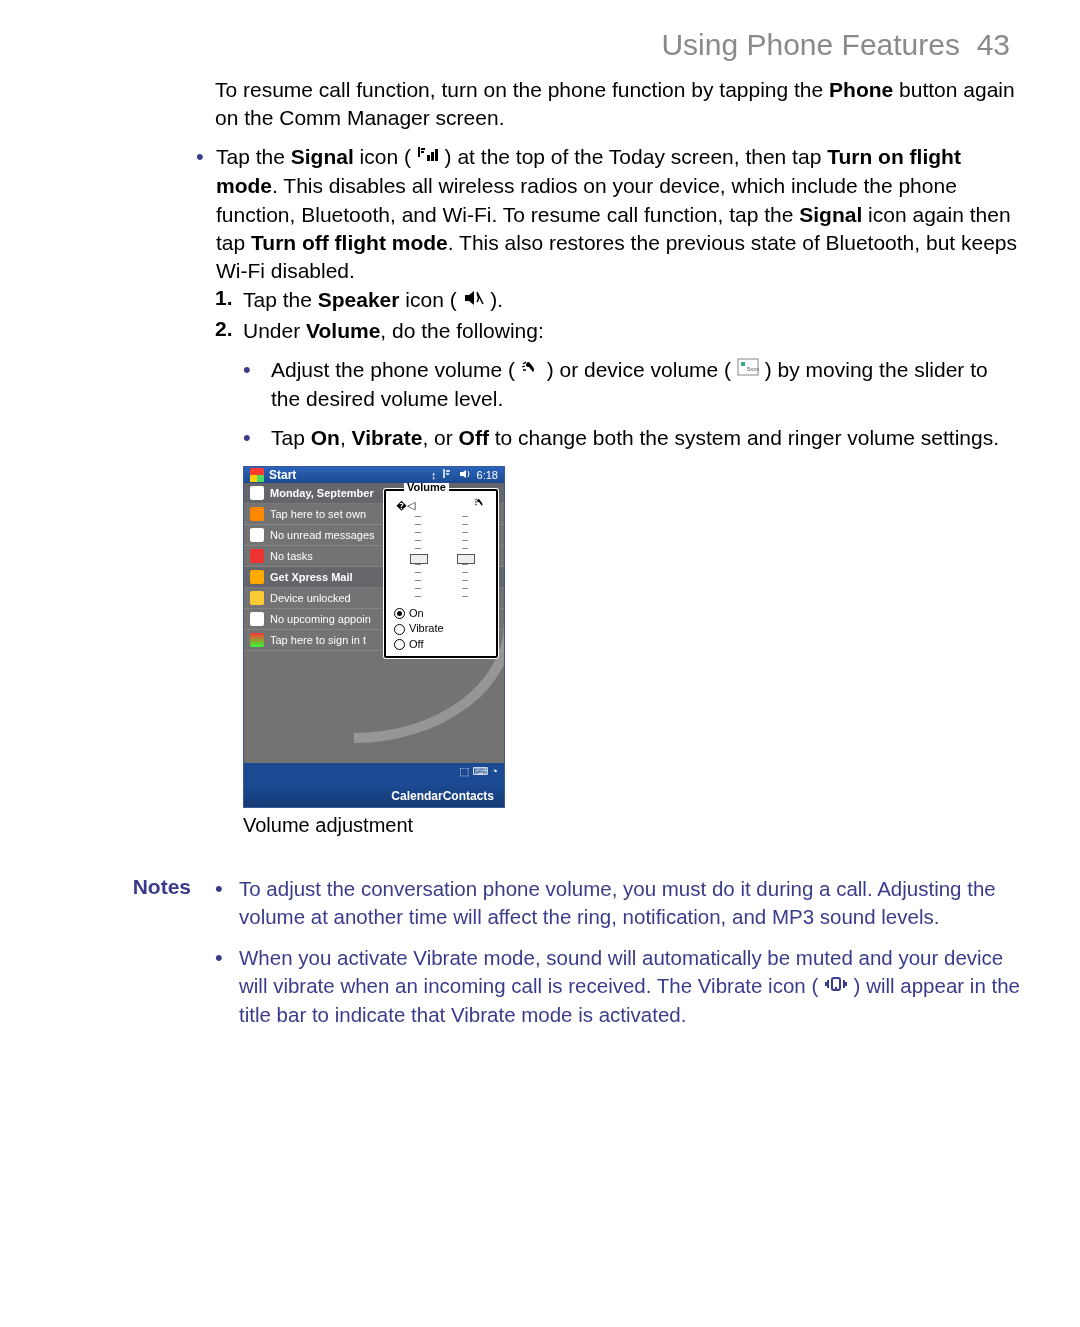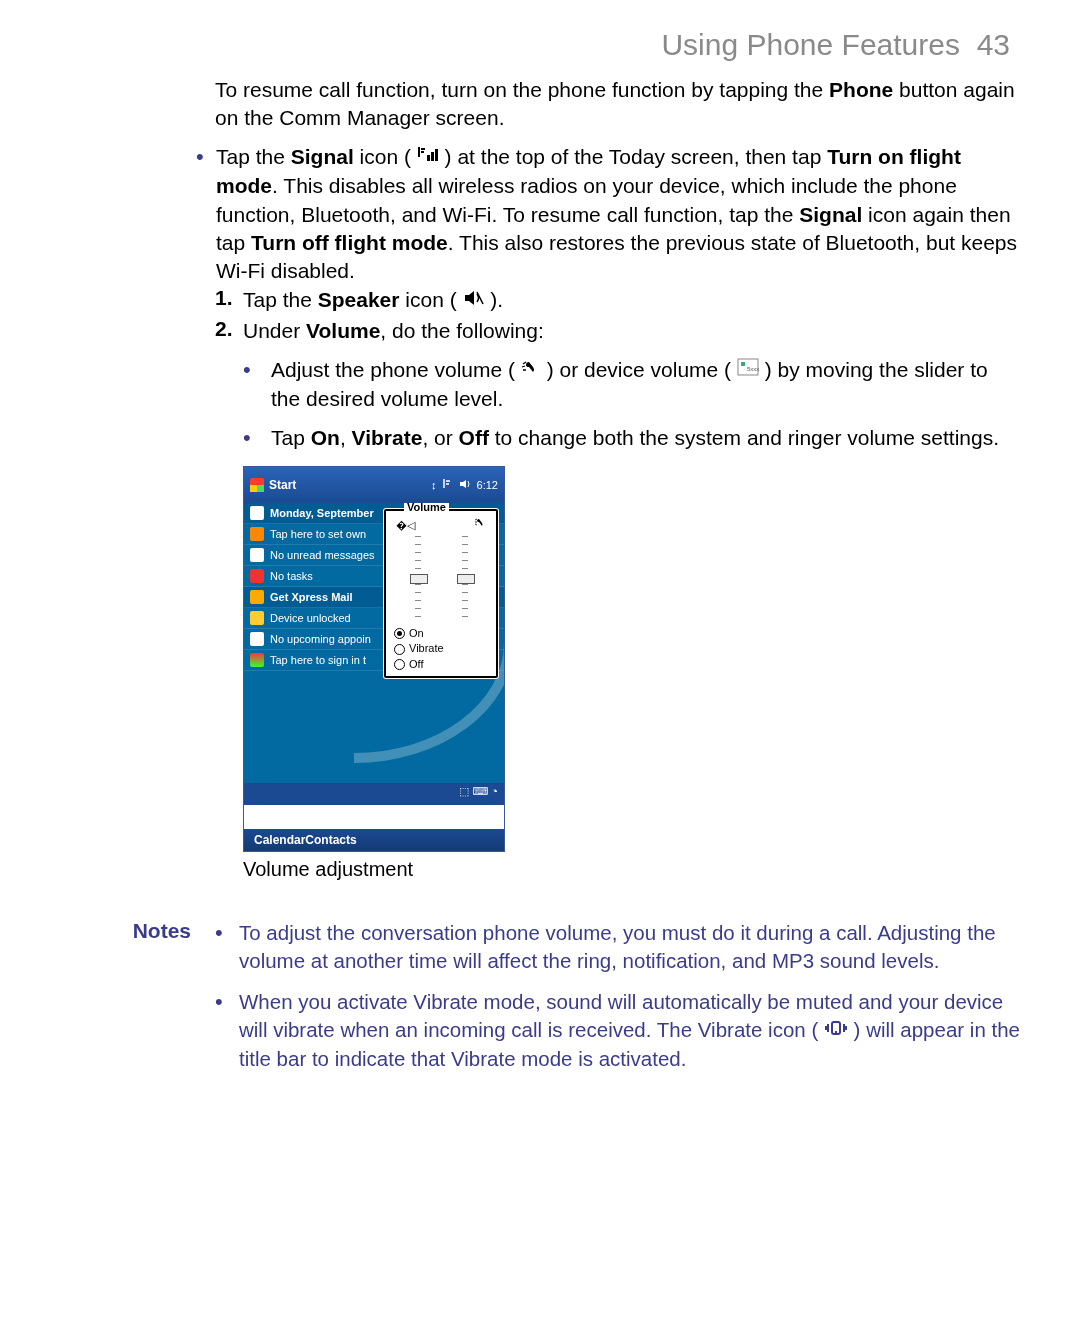--- a/index.html
+++ b/index.html
@@ -99,36 +99,36 @@
   }
   .shot {
     width: 260px;
     border: 1px solid #3b5998;
     font-size: 12px;
     color: #fff;
     font-family: Tahoma, Arial, sans-serif;
   }
   .shot .titlebar {
     background: linear-gradient(#2a63b8, #1b4a92);
-    height: 36px;
+    height: 16px;
     display: flex;
     align-items: center;
     padding: 0 6px;
     font-weight: bold;
     justify-content: space-between;
   }
   .titlebar-left { display:flex; align-items:center; gap:5px; }
   .flag {
     width:14px; height:14px; background:#ff3b30; position:relative; border-radius:2px;
   }
   .flag::before{content:"";position:absolute;right:0;bottom:0;width:7px;height:7px;background:#4cd964;}
   .flag::after{content:"";position:absolute;left:0;bottom:0;width:7px;height:7px;background:#ffcc00;}
   .tb-right { display:flex; align-items:center; gap:6px; font-weight:normal; font-size:11px;}
   .shot .body {
-    background: #0369a1;
+    background: #737373;
     position: relative;
     height: 280px;
     overflow: hidden;
   }
   .row {
     display:flex; align-items:center; gap:6px;
     padding: 3px 6px;
     border-bottom: 1px solid rgba(255,255,255,0.12);
     font-size: 11px;
   }
@@ -161,22 +161,22 @@
   .r.on::after{content:"";position:absolute;inset:2px;border-radius:50%;background:#000;}
   .swoosh {
     position:absolute; right:-10px; bottom:20px; width:150px; height:120px;
     opacity:0.25;
     border: 10px solid #fff; border-left:none; border-top:none;
     border-bottom-right-radius: 160px 120px;
   }
   .tray { background:#1b4a92; height:18px; text-align:right; padding:2px 6px; font-size:11px;}
   .softbar {
     background: linear-gradient(#1b4a92, #143a75);
-    display:flex; justify-content:flex-start; padding:4px 10px;
-    font-weight:bold; font-size:12px;margin-top:24px;
+    display:flex; justify-content:flex-end; padding:4px 10px;
+    font-weight:bold; font-size:12px;
   }
   .caption {
     margin: 6px 0 0 183px;
     font-size: 20px;
   }
   
   .notes-block {
     display:flex;
     margin-top: 38px;
   }
@@ -271,21 +271,21 @@
         </div>
         <div class="tb-right">
           <span>↕</span>
           <span><svg width="10" height="12">
                 <path d="M1 1 v9 M3 3 h4 M3 6 h3" stroke="#fff" stroke-width="1.5" fill="none"></path>
               </svg></span>
           <span><svg width="12" height="10">
                 <path d="M1 3 h3 l3 -2 v8 l-3 -2 h-3 z" fill="#fff"></path>
                 <path d="M9 2 q2 3 0 6" stroke="#fff" fill="none"></path>
               </svg></span>
-          <span>6:12</span>
+          <span>6:18</span>
         </div>
       </div>
       <div class="body">
         <div class="row bold">
           <div class="rico" style="background:#fff"></div>
           <span>Monday, September</span>
         </div>
         <div class="row">
             <div class="rico" style="background:#f80"></div>
             <span>Tap here to set own</span>

